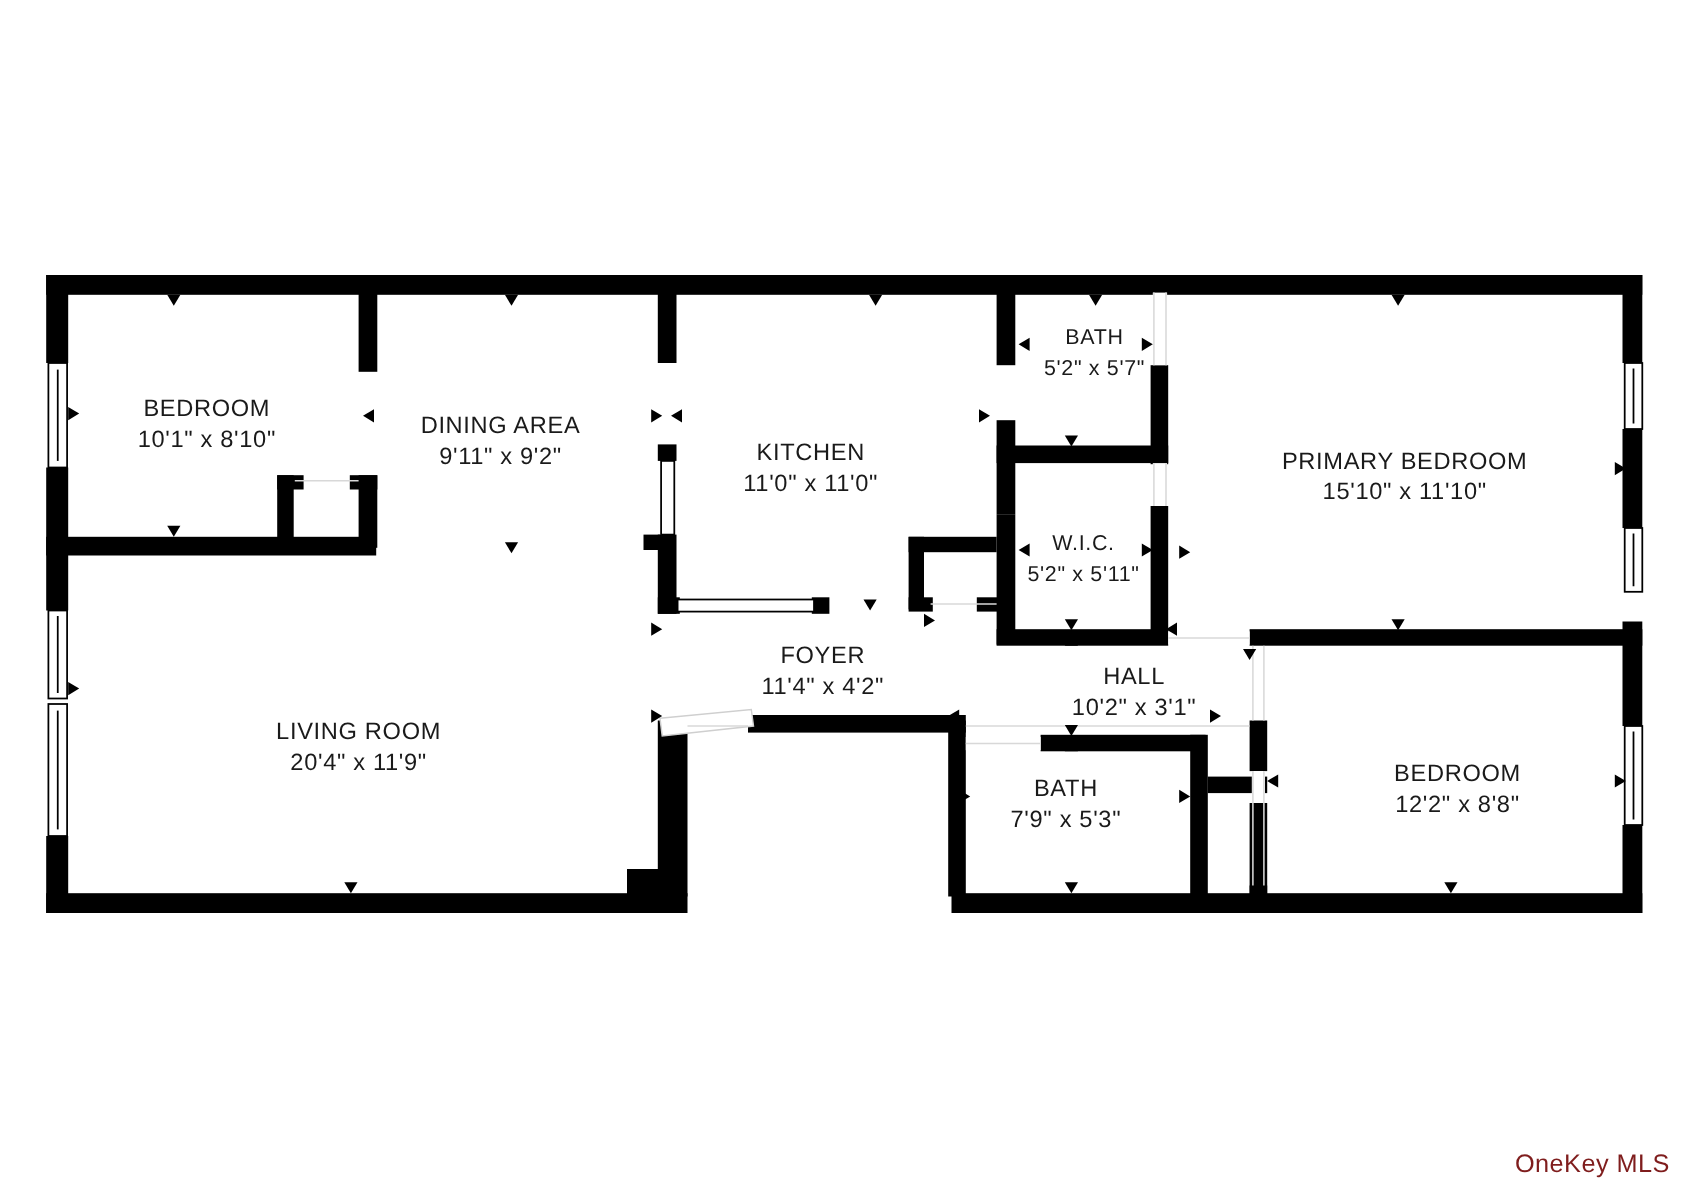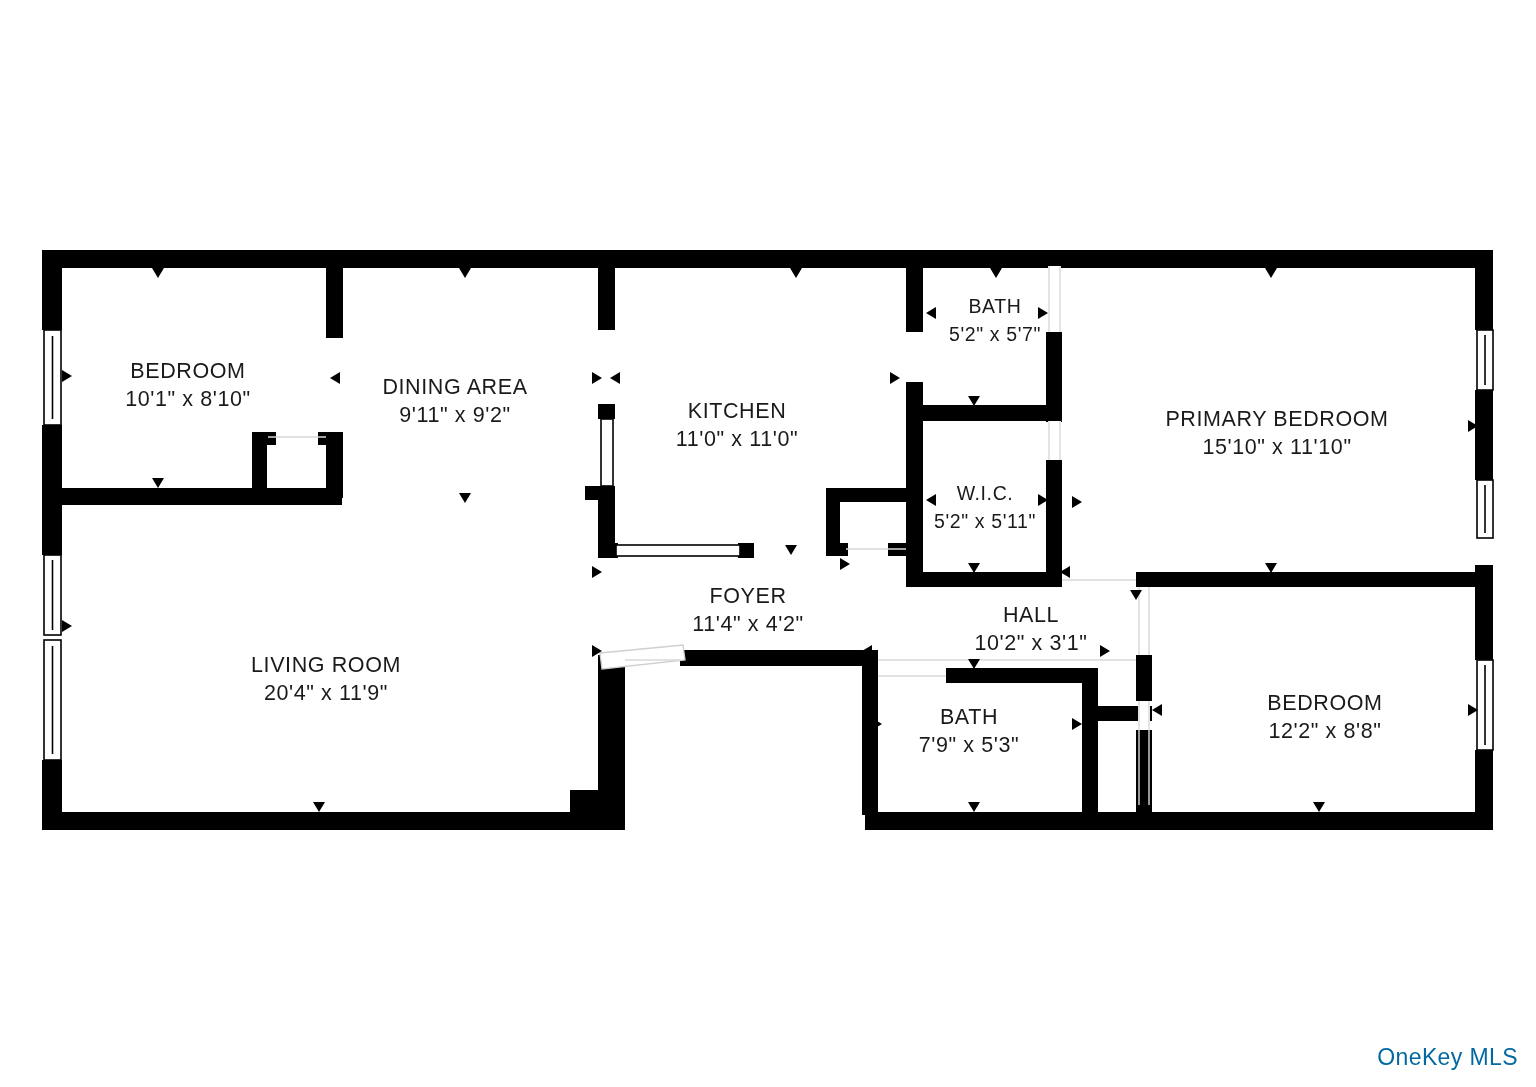--- a/index.html
+++ b/index.html
@@ -40,21 +40,21 @@
   .room-name { font-size: 21.5px; }
   .room-dims { font-size: 21.5px; }
   .room-name-sm { font-size: 19.5px; }
   .room-dims-sm { font-size: 19.5px; }
   .watermark {
     position: absolute;
     right: 18px;
     bottom: 16px;
     font-family: "Liberation Sans", sans-serif;
     font-size: 23px;
-    color: #0369a1;
+    color: #7f1d1d;
     letter-spacing: 0.4px;
     user-select: none;
   }
 </style>
 </head>
 <body>
 
 <div id="plan-root">
 
   <svg id="floorplan" viewBox="0 0 1536 1087">

